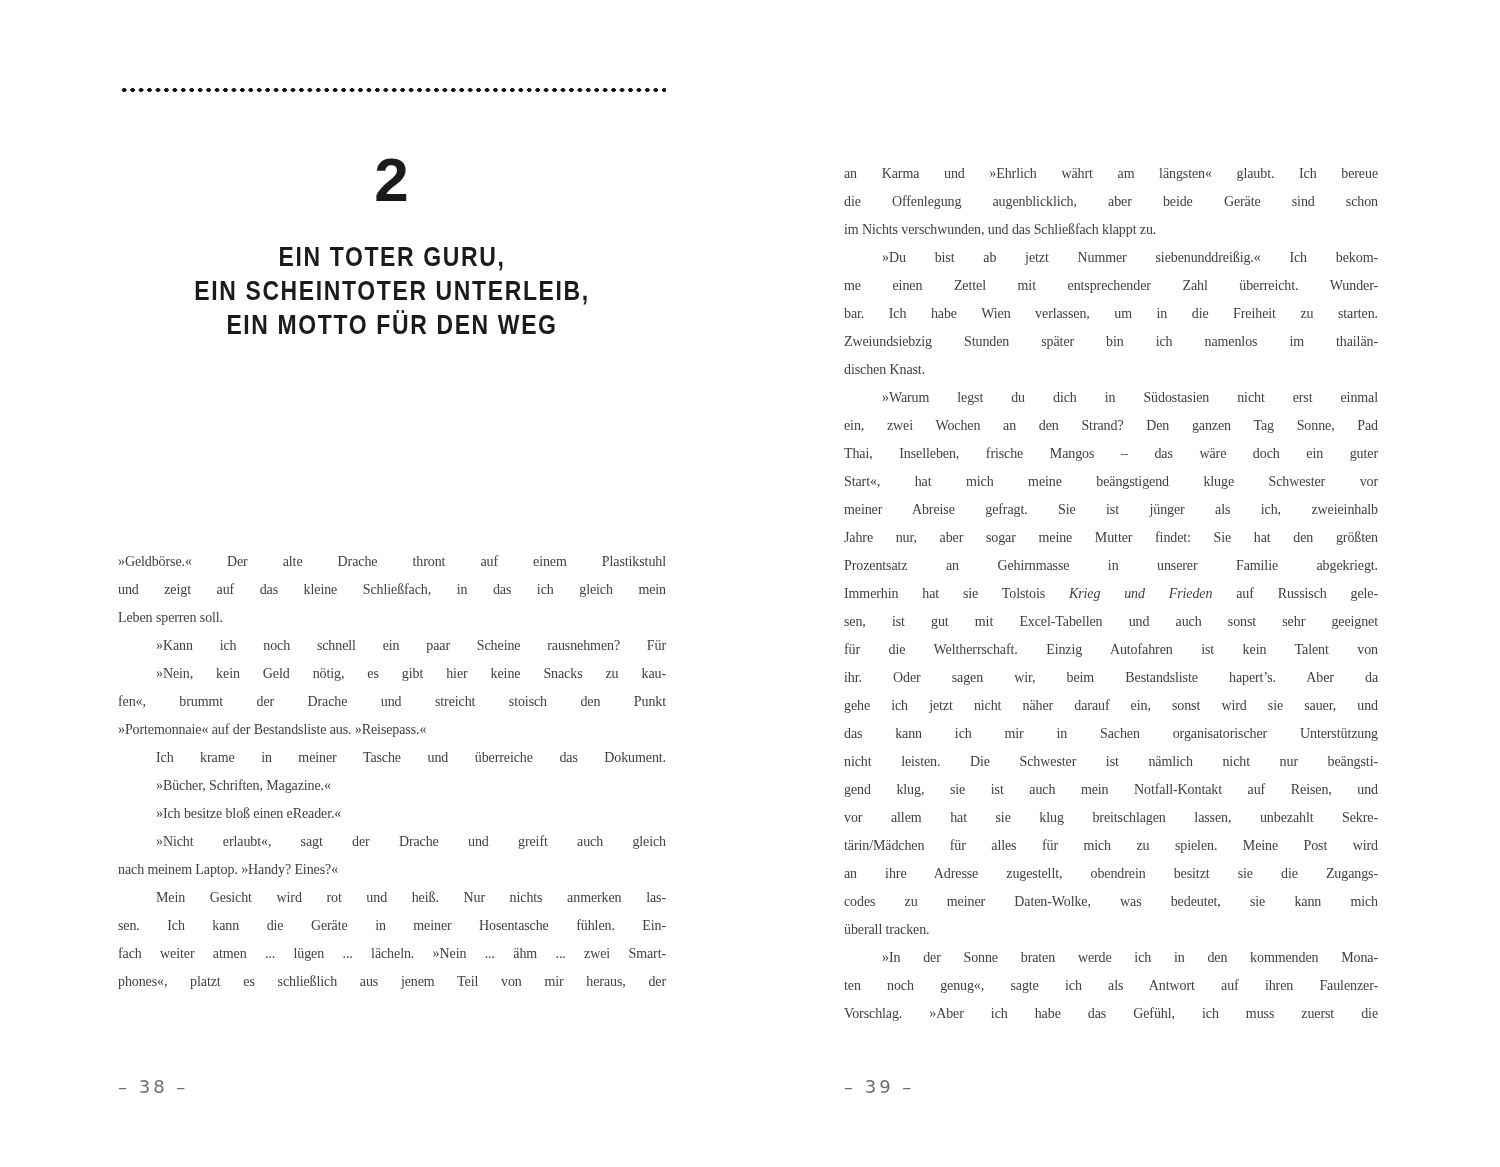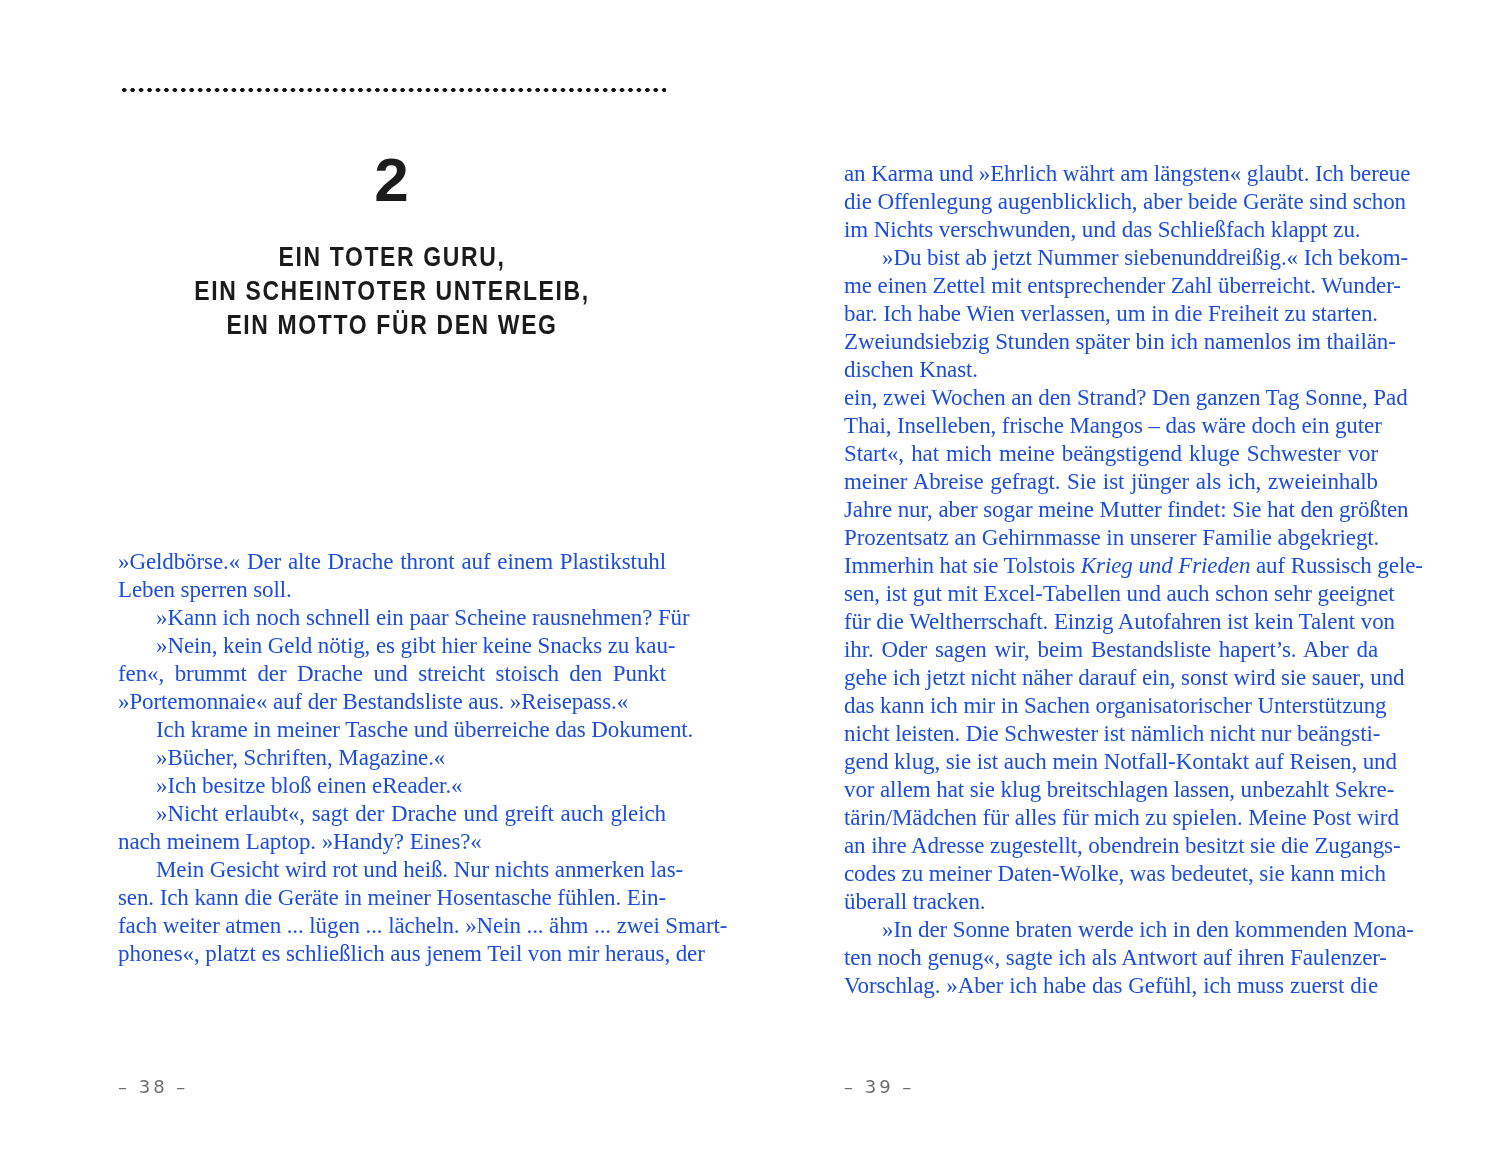--- a/index.html
+++ b/index.html
@@ -49,22 +49,22 @@
     letter-spacing: 2px;
     color: #1b1b1b;
     transform: scaleX(0.82);
     transform-origin: 50% 0;
     white-space: nowrap;
   }
 
   
   .body-col {
     position: absolute;
-    color: #1d4ed8;
-    font-size: 23px;
+    color: #404040;
+    font-size: 14px;
     letter-spacing: -0.1px;
   }
   .body-col.left  { left: 118px; top: 548px; width: 548px; }
   .body-col.right { left: 844px; top: 160px; width: 534px; }
 
   .line {
     height: 28px;
     line-height: 28px;
     text-align: justify;
     text-align-last: justify;
@@ -99,20 +99,21 @@
     <div class="chapter-num">2</div>
 
     <div class="chapter-title">
       <div>EIN TOTER GURU,</div>
       <div>EIN SCHEINTOTER UNTERLEIB,</div>
       <div>EIN MOTTO FÜR DEN WEG</div>
     </div>
 
     <div class="body-col left">
         <div class="line">»Geldbörse.« Der alte Drache thront auf einem Plastikstuhl</div>
+        <div class="line">und zeigt auf das kleine Schließfach, in das ich gleich mein</div>
         <div class="line end">Leben sperren soll.</div>
         <div class="line ind">»Kann ich noch schnell ein paar Scheine rausnehmen? Für</div>
         <div class="line ind">»Nein, kein Geld nötig, es gibt hier keine Snacks zu kau-</div>
         <div class="line">fen«, brummt der Drache und streicht stoisch den Punkt</div>
         <div class="line end">»Portemonnaie« auf der Bestandsliste aus. »Reisepass.«</div>
         <div class="line ind">Ich krame in meiner Tasche und überreiche das Dokument.</div>
         <div class="line ind end">»Bücher, Schriften, Magazine.«</div>
         <div class="line ind end">»Ich besitze bloß einen eReader.«</div>
         <div class="line ind">»Nicht erlaubt«, sagt der Drache und greift auch gleich</div>
         <div class="line end">nach meinem Laptop. »Handy? Eines?«</div>
@@ -128,28 +129,29 @@
   <div>
     <div class="body-col right">
         <div class="line">an Karma und »Ehrlich währt am längsten« glaubt. Ich bereue</div>
         <div class="line">die Offenlegung augenblicklich, aber beide Geräte sind schon</div>
         <div class="line end">im Nichts verschwunden, und das Schließfach klappt zu.</div>
         <div class="line ind">»Du bist ab jetzt Nummer siebenunddreißig.« Ich bekom-</div>
         <div class="line">me einen Zettel mit entsprechender Zahl überreicht. Wunder-</div>
         <div class="line">bar. Ich habe Wien verlassen, um in die Freiheit zu starten.</div>
         <div class="line">Zweiundsiebzig Stunden später bin ich namenlos im thailän-</div>
         <div class="line end">dischen Knast.</div>
+        <div class="line ind">»Warum legst du dich in Südostasien nicht erst einmal</div>
         <div class="line">ein, zwei Wochen an den Strand? Den ganzen Tag Sonne, Pad</div>
         <div class="line">Thai, Inselleben, frische Mangos – das wäre doch ein guter</div>
         <div class="line">Start«, hat mich meine beängstigend kluge Schwester vor</div>
         <div class="line">meiner Abreise gefragt. Sie ist jünger als ich, zweieinhalb</div>
         <div class="line">Jahre nur, aber sogar meine Mutter findet: Sie hat den größten</div>
         <div class="line">Prozentsatz an Gehirnmasse in unserer Familie abgekriegt.</div>
         <div class="line">Immerhin hat sie Tolstois <i>Krieg und Frieden</i> auf Russisch gele-</div>
-        <div class="line">sen, ist gut mit Excel-Tabellen und auch schon sehr geeignet</div>
+        <div class="line">sen, ist gut mit Excel-Tabellen und auch sonst sehr geeignet</div>
         <div class="line">für die Weltherrschaft. Einzig Autofahren ist kein Talent von</div>
         <div class="line">ihr. Oder sagen wir, beim Bestandsliste hapert’s. Aber da</div>
         <div class="line">gehe ich jetzt nicht näher darauf ein, sonst wird sie sauer, und</div>
         <div class="line">das kann ich mir in Sachen organisatorischer Unterstützung</div>
         <div class="line">nicht leisten. Die Schwester ist nämlich nicht nur beängsti-</div>
         <div class="line">gend klug, sie ist auch mein Notfall-Kontakt auf Reisen, und</div>
         <div class="line">vor allem hat sie klug breitschlagen lassen, unbezahlt Sekre-</div>
         <div class="line">tärin/Mädchen für alles für mich zu spielen. Meine Post wird</div>
         <div class="line">an ihre Adresse zugestellt, obendrein besitzt sie die Zugangs-</div>
         <div class="line">codes zu meiner Daten-Wolke, was bedeutet, sie kann mich</div>

